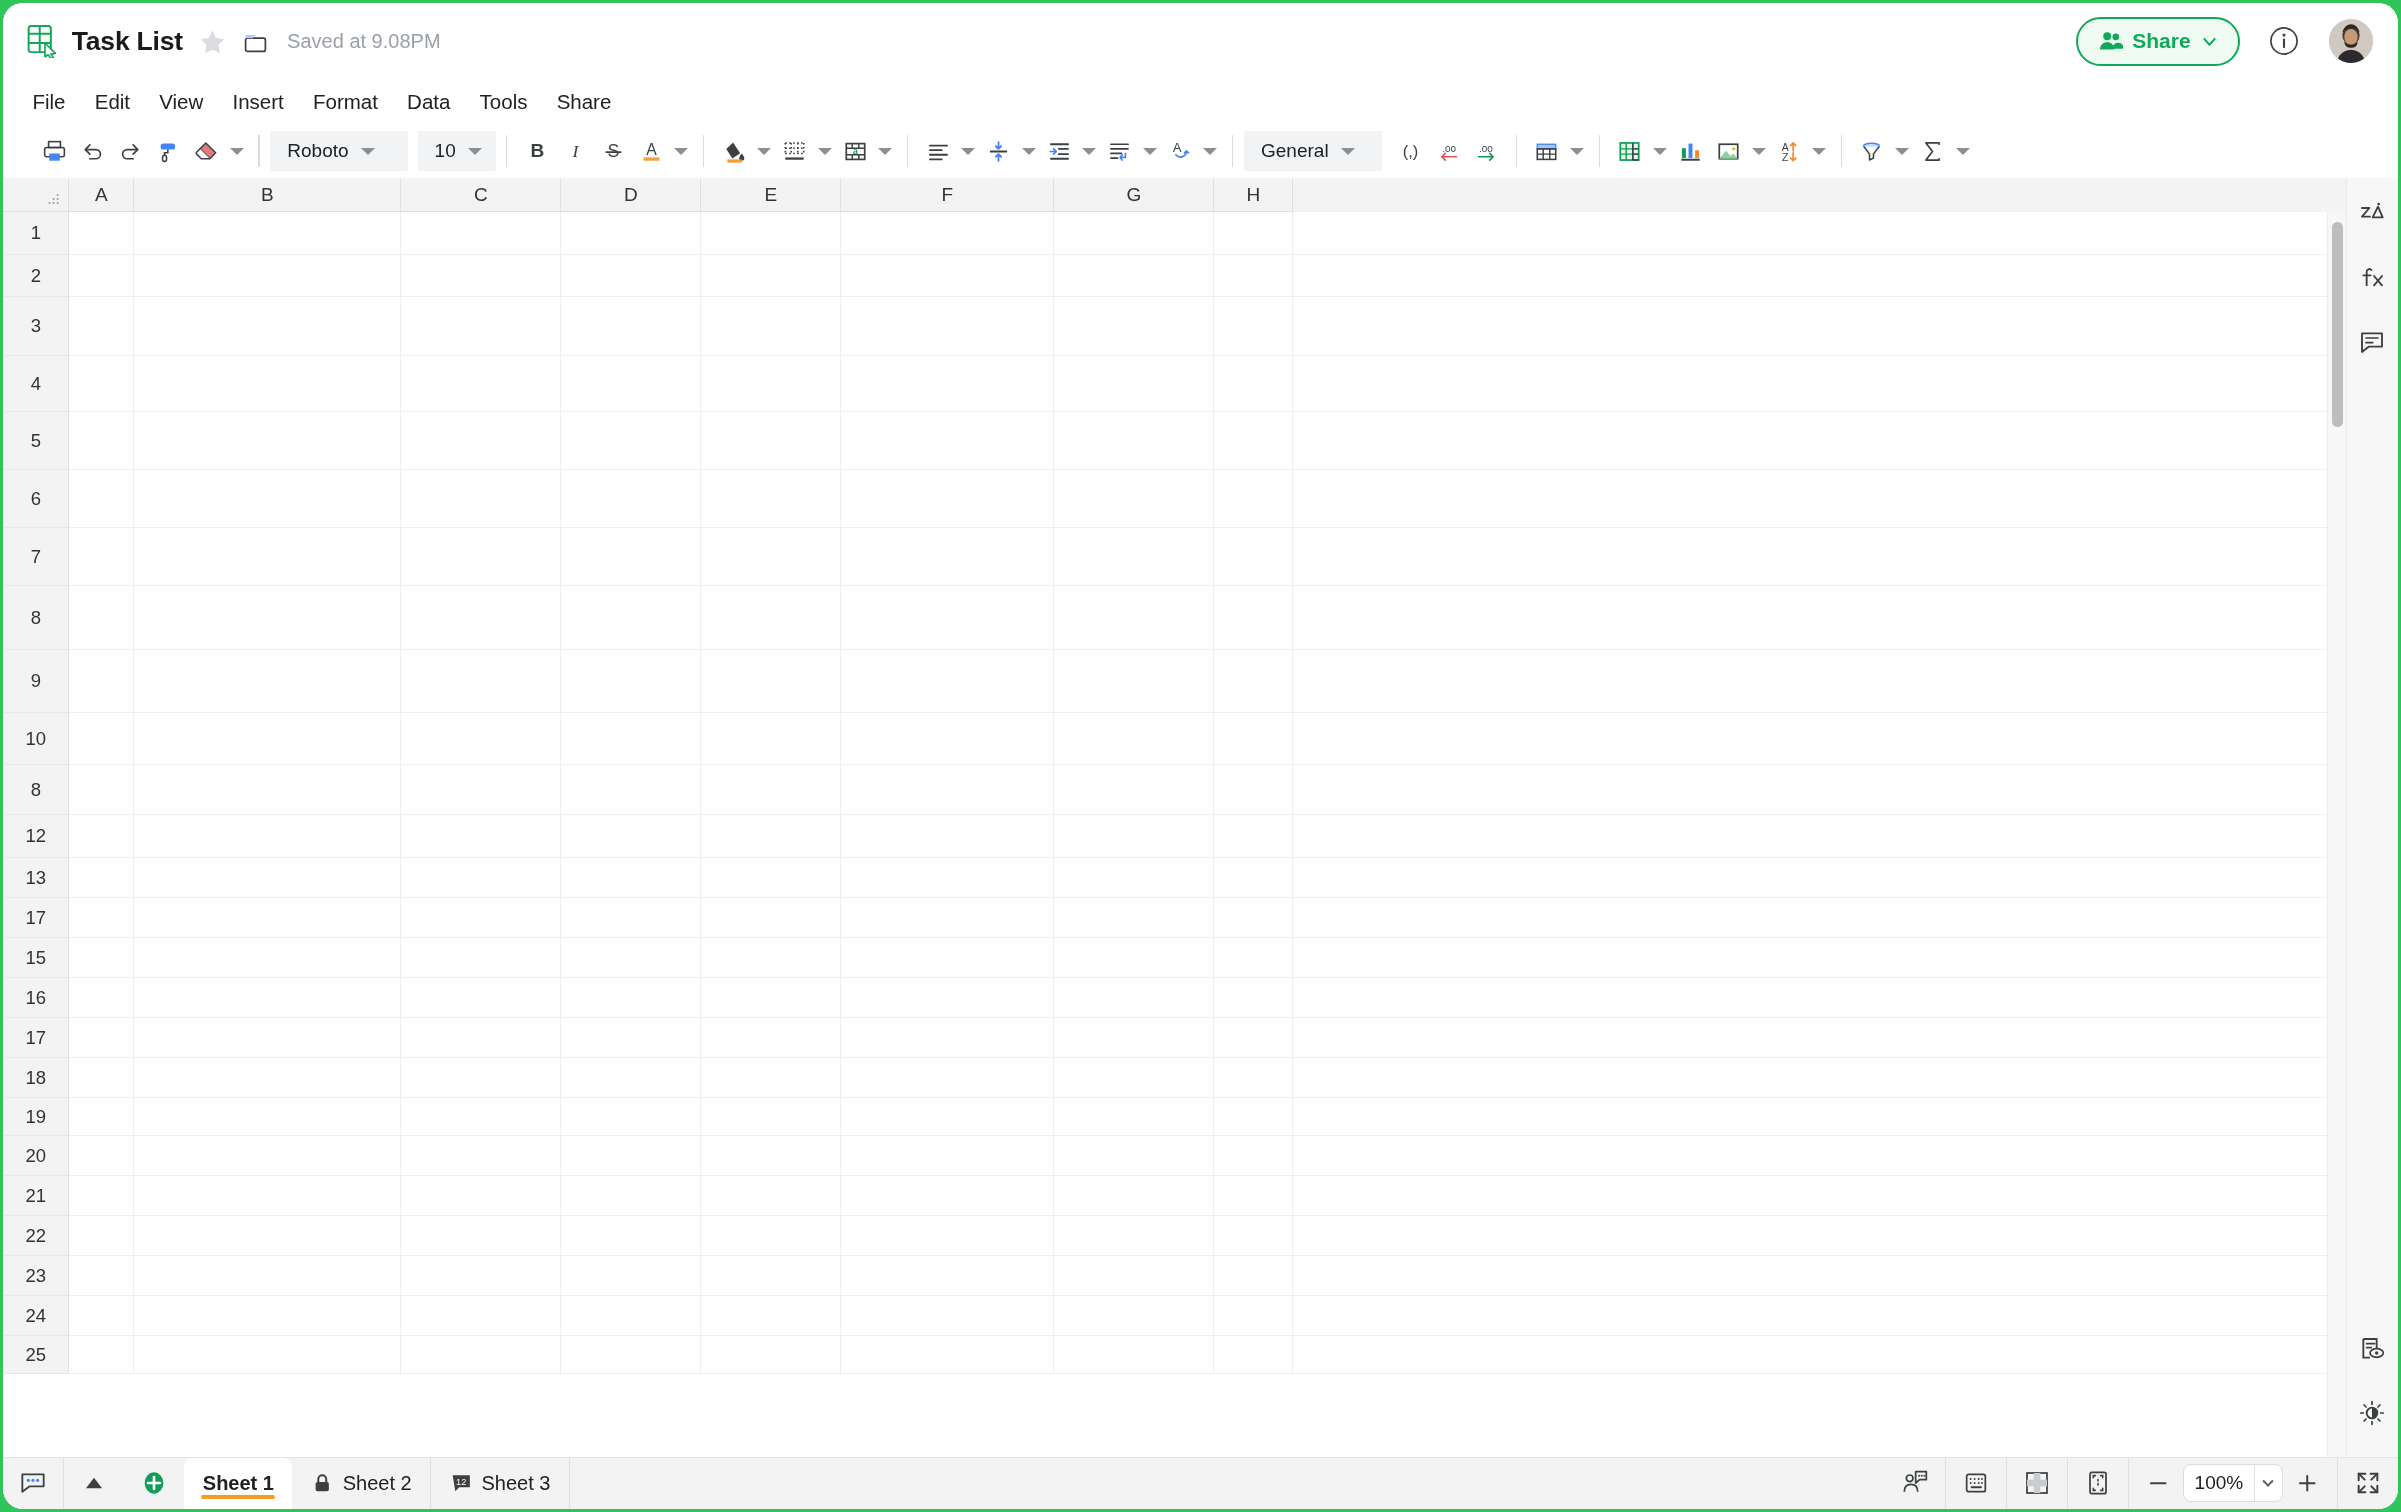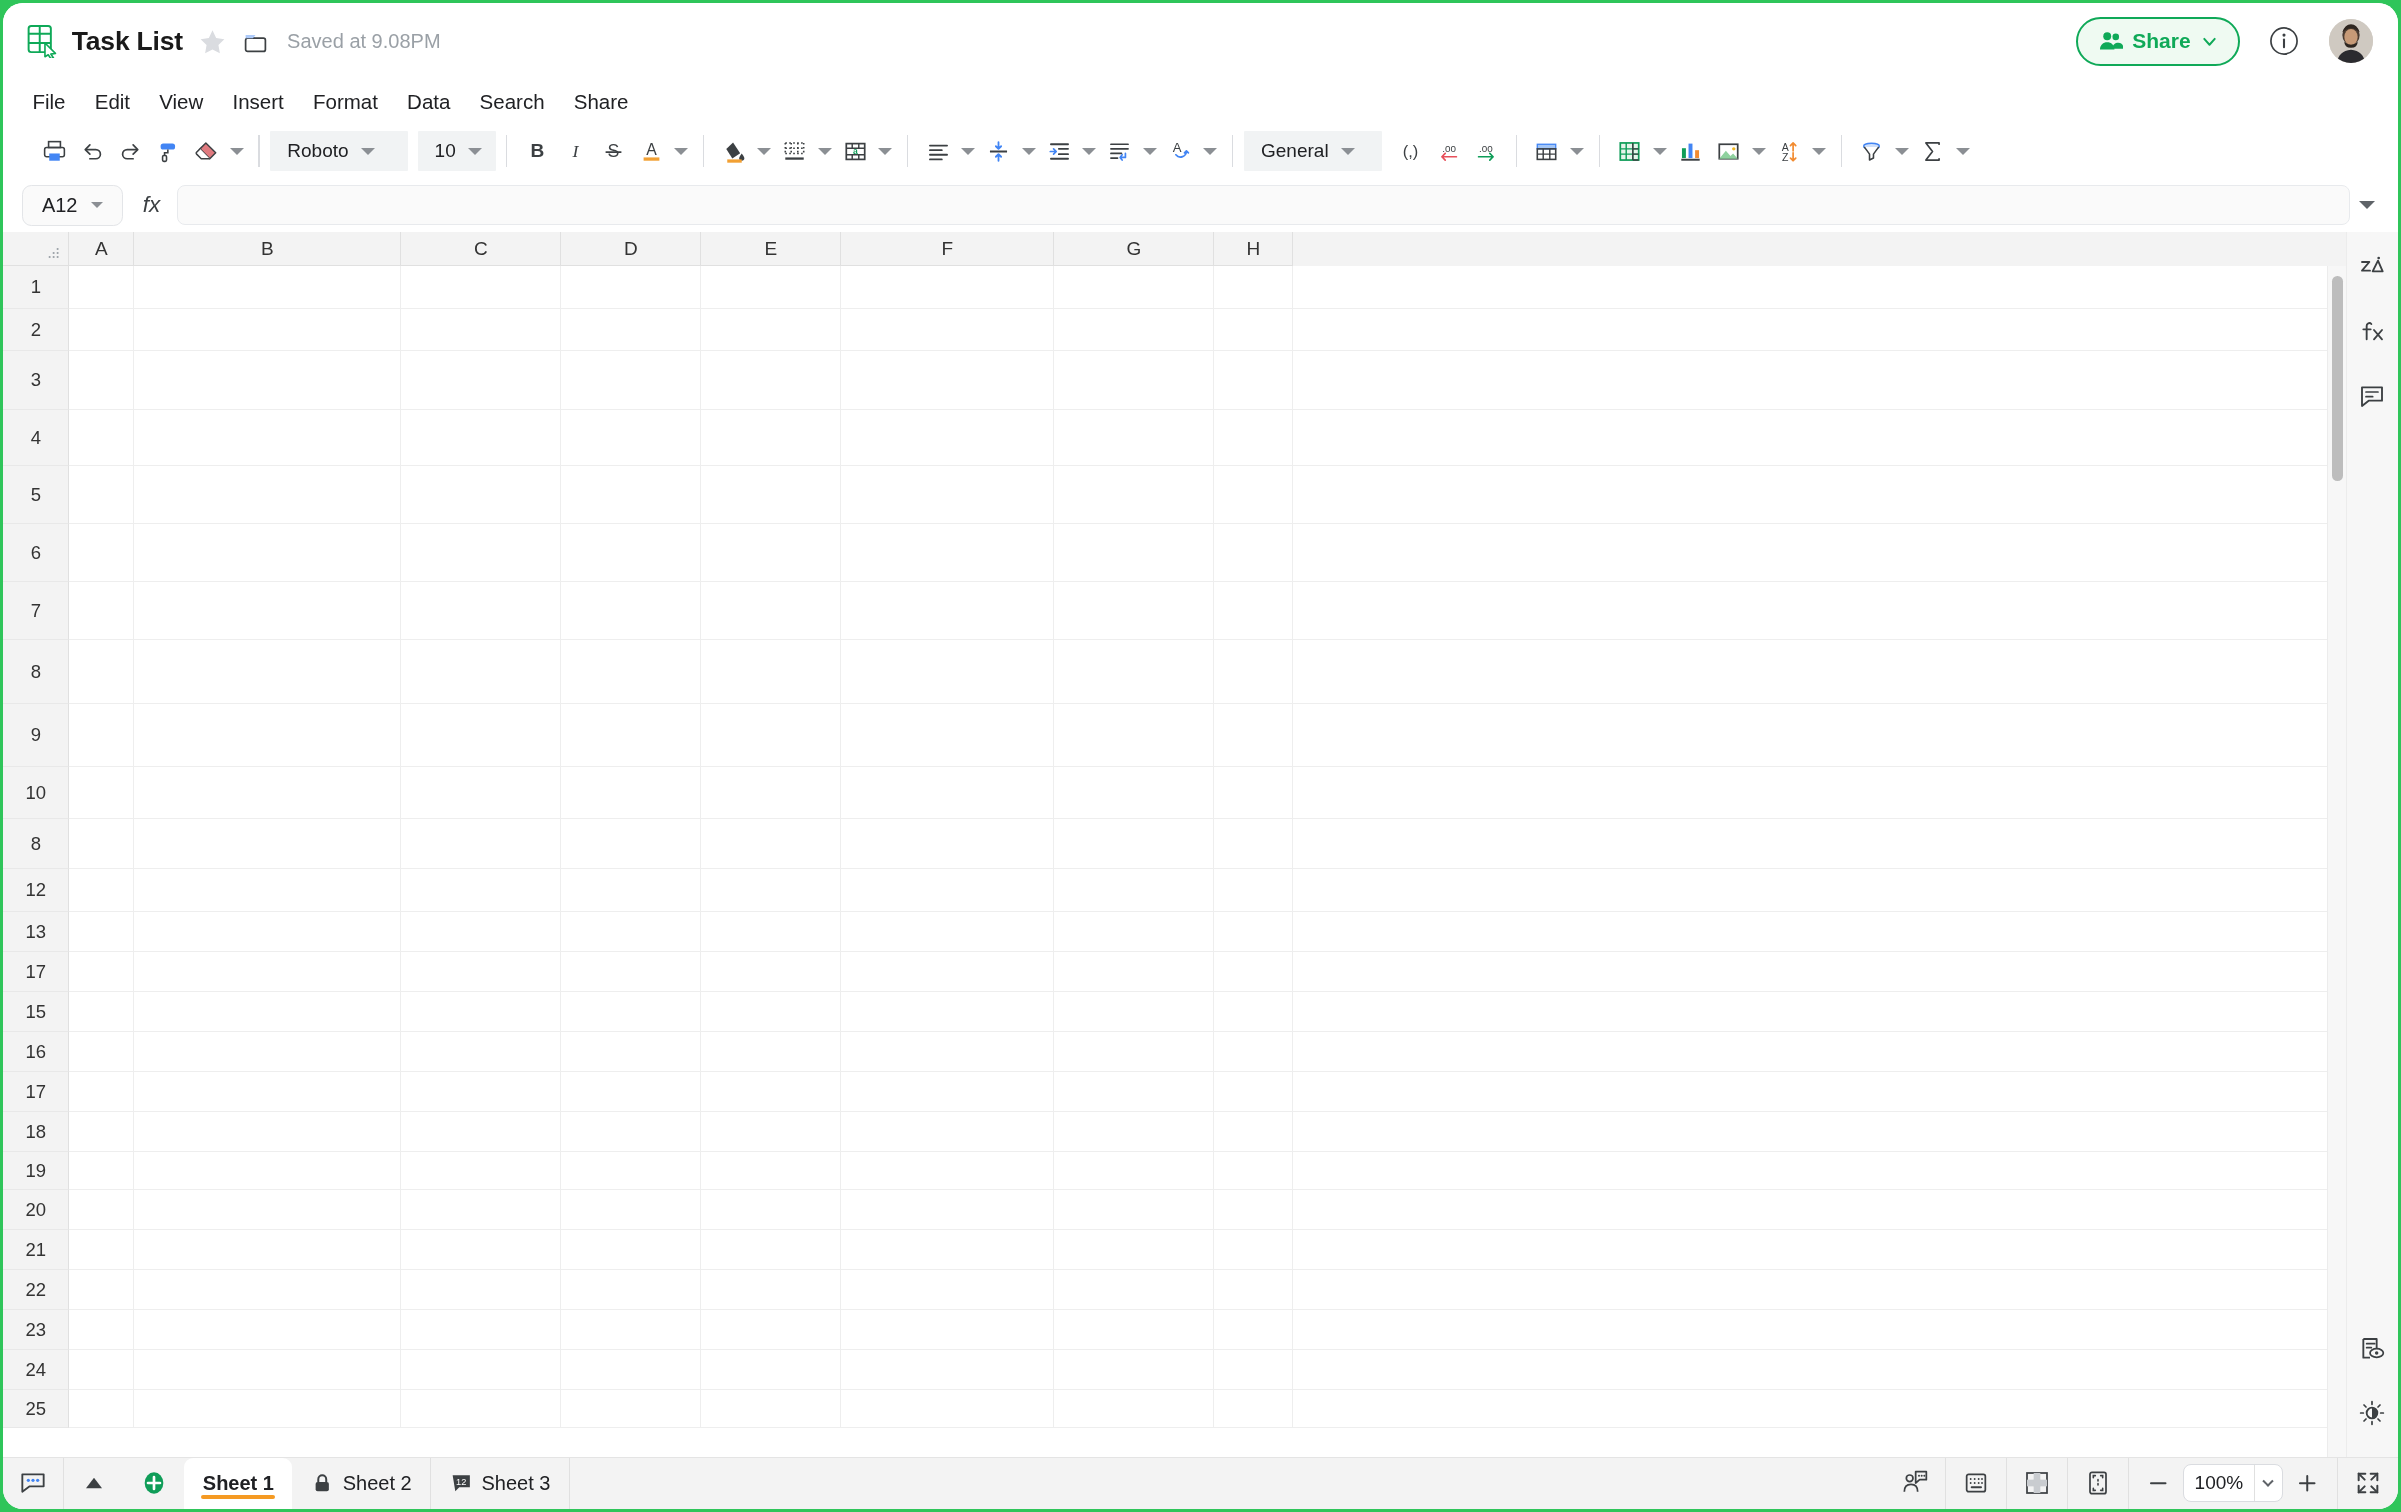--- a/index.html
+++ b/index.html
@@ -310,21 +310,21 @@
     </div>
   </div>
 
   <div class="menubar">
     <div class="menu-item">File</div>
     <div class="menu-item">Edit</div>
     <div class="menu-item">View</div>
     <div class="menu-item">Insert</div>
     <div class="menu-item">Format</div>
     <div class="menu-item">Data</div>
-    <div class="menu-item">Search</div>
+    <div class="menu-item">Tools</div>
     <div class="menu-item">Share</div>
   </div>
 
   <div class="toolbar">
 
     <div class="tb-btn">
       <svg viewBox="0 0 38 38">
         <rect x="10" y="4" width="18" height="9" fill="none" stroke="#3c4043" stroke-width="2.4"></rect>
         <rect x="4" y="13" width="30" height="14" rx="3" fill="none" stroke="#3c4043" stroke-width="2.4"></rect>
         <rect x="11" y="22" width="16" height="11" fill="#4285f4"></rect>
@@ -576,31 +576,20 @@
     <div class="tb-btn">
       <svg viewBox="0 0 38 38">
         <path d="M29 8 V6 H9 L19 19 L9 32 h20 v-2" fill="none" stroke="#3c4043" stroke-width="2.6" stroke-linejoin="round" stroke-linecap="round"></path>
       </svg>
     </div>
     <div class="tb-caret">
           <i></i>
         </div>
   </div>
 
-  <div class="formulabar">
-    <div class="namebox">
-      <span class="nb-val">A12</span>
-      <span class="nb-car"></span>
-    </div>
-    <div class="fx-label">fx</div>
-    <input class="formula-input" value="" style="">
-    <div class="fb-caret">
-          <i></i>
-        </div>
-  </div>
 
   <div class="grid-wrap">
     <div class="grid-main">
       <div class="col-header-row">
         <div class="corner-cell">
           <svg class="corner-dots" viewBox="0 0 22 22">
             <g fill="#9aa0a6">
               <circle cx="4" cy="18" r="1.6"></circle>
                   <circle cx="10" cy="18" r="1.6"></circle>
                   <circle cx="16" cy="18" r="1.6"></circle>

